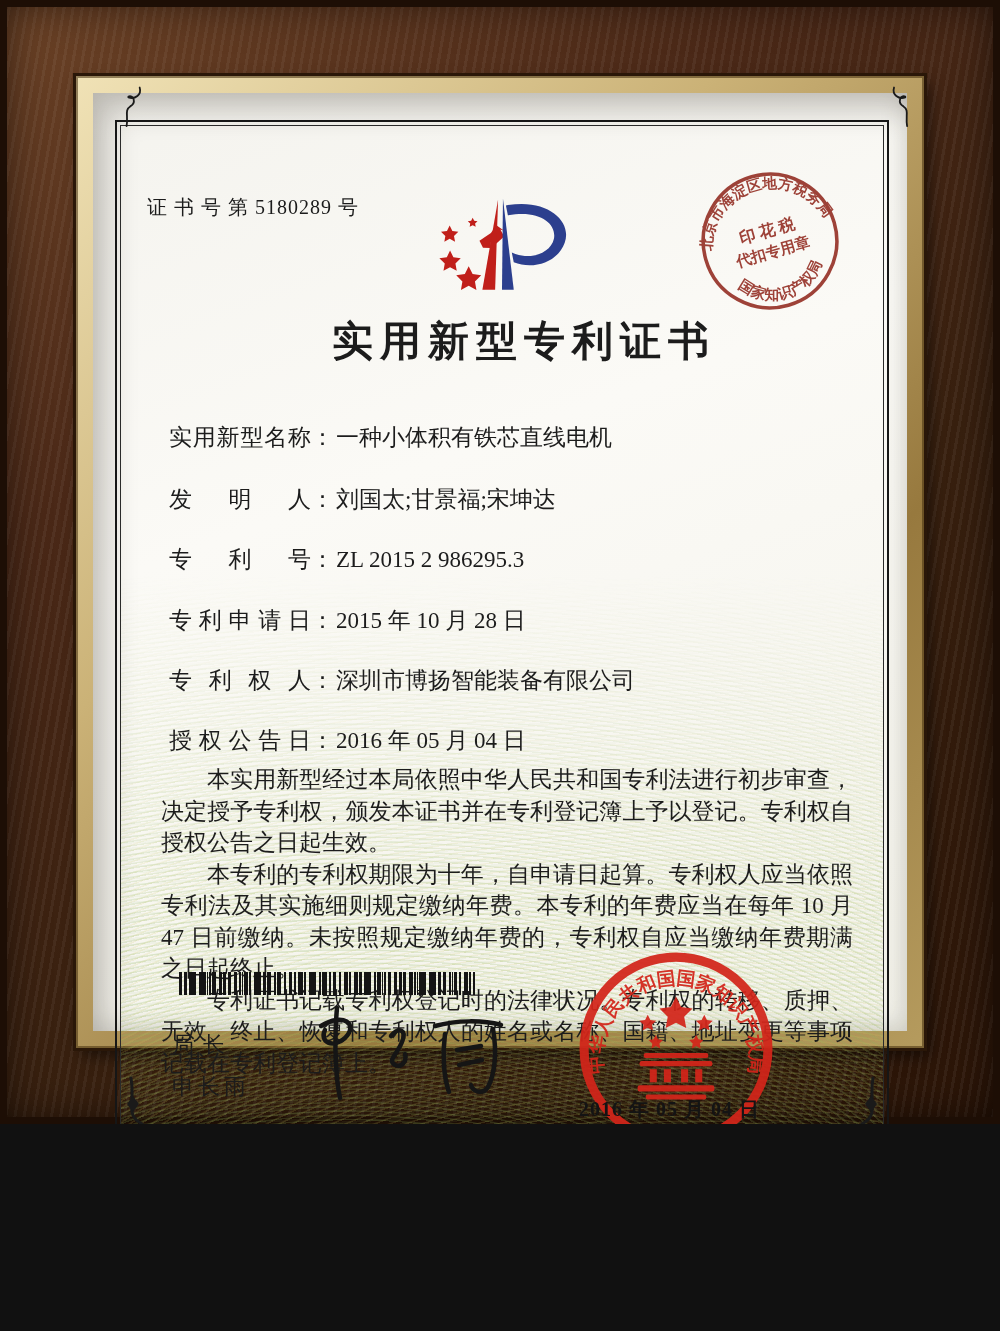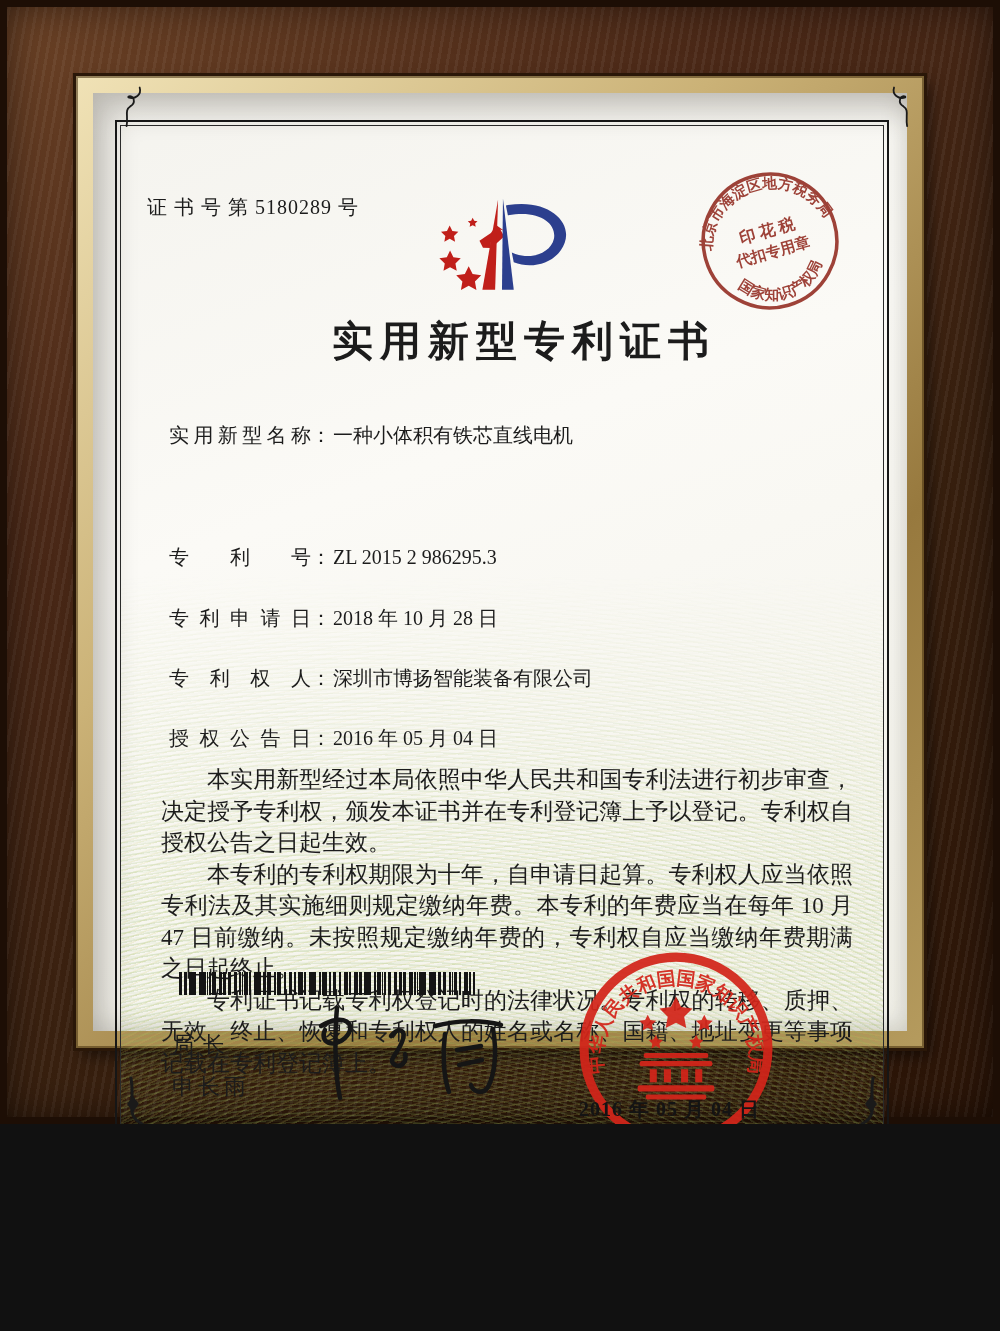--- a/index.html
+++ b/index.html
@@ -39,21 +39,21 @@
 
   
   .cert-no{position:absolute;left:30px;top:72px;font-size:20px;letter-spacing:1px;}
 
   .tax-stamp{position:absolute;left:568px;top:34px;width:170px;height:170px;
              transform:rotate(-16deg);opacity:.85;}
   .logo{position:absolute;left:50%;top:58px;transform:translateX(-50%);width:196px;height:132px;}
   .title{position:absolute;left:0;right:0;top:192px;text-align:center;
          font-size:41px;font-weight:bold;letter-spacing:7px;padding-left:44px;}
 
-  .frow{position:absolute;left:52px;right:40px;font-size:20px;white-space:nowrap;}
+  .frow{position:absolute;left:52px;right:40px;font-size:23px;white-space:nowrap;}
   .flabel{display:inline-block;width:142px;text-align:justify;text-align-last:justify;vertical-align:bottom;}
   .fcolon{display:inline-block;margin-right:2px;}
   .r0{top:300px}.r1{top:362px}.r2{top:422px}.r3{top:483px}.r4{top:543px}.r5{top:603px}
 
   .paras{position:absolute;left:44px;width:692px;top:642px;font-size:23px;
          line-height:31.5px;text-align:justify;}
   .paras p{margin:0;text-indent:2em;}
 
   .barcode{position:absolute;left:62px;top:850px;width:296px;height:23px;
     background:
@@ -148,25 +148,28 @@
         <polygon points="101,19 112,112 100,112" fill="#2c3f8e"></polygon>
         <path d="M104,26 C146,18 172,42 164,64 C157,84 132,92 112,84 L110,74 C130,83 150,74 153,60 C156,44 138,30 106,36 Z" fill="#2c3f8e"></path>
       </svg>
     </div>
 
     <div class="title">实用新型专利证书</div>
 
     <div class="frow r0">
       <span class="flabel">实用新型名称</span><span class="fcolon">：</span><span>一种小体积有铁芯直线电机</span>
     </div>
+    <div class="frow r1">
+      <span class="flabel">发明人</span><span class="fcolon">：</span><span>刘国太;甘景福;宋坤达</span>
+    </div>
     <div class="frow r2">
       <span class="flabel">专利号</span><span class="fcolon">：</span><span>ZL 2015 2 986295.3</span>
     </div>
     <div class="frow r3">
-      <span class="flabel">专利申请日</span><span class="fcolon">：</span><span>2018 年 10 月 28 日</span>
+      <span class="flabel">专利申请日</span><span class="fcolon">：</span><span>2015 年 10 月 28 日</span>
     </div>
     <div class="frow r4">
       <span class="flabel">专利权人</span><span class="fcolon">：</span><span>深圳市博扬智能装备有限公司</span>
     </div>
     <div class="frow r5">
       <span class="flabel">授权公告日</span><span class="fcolon">：</span><span>2016 年 05 月 04 日</span>
     </div>
 
     <div class="paras">
       <p>本实用新型经过本局依照中华人民共和国专利法进行初步审查，决定授予专利权，颁发本证书并在专利登记簿上予以登记。专利权自授权公告之日起生效。</p>

